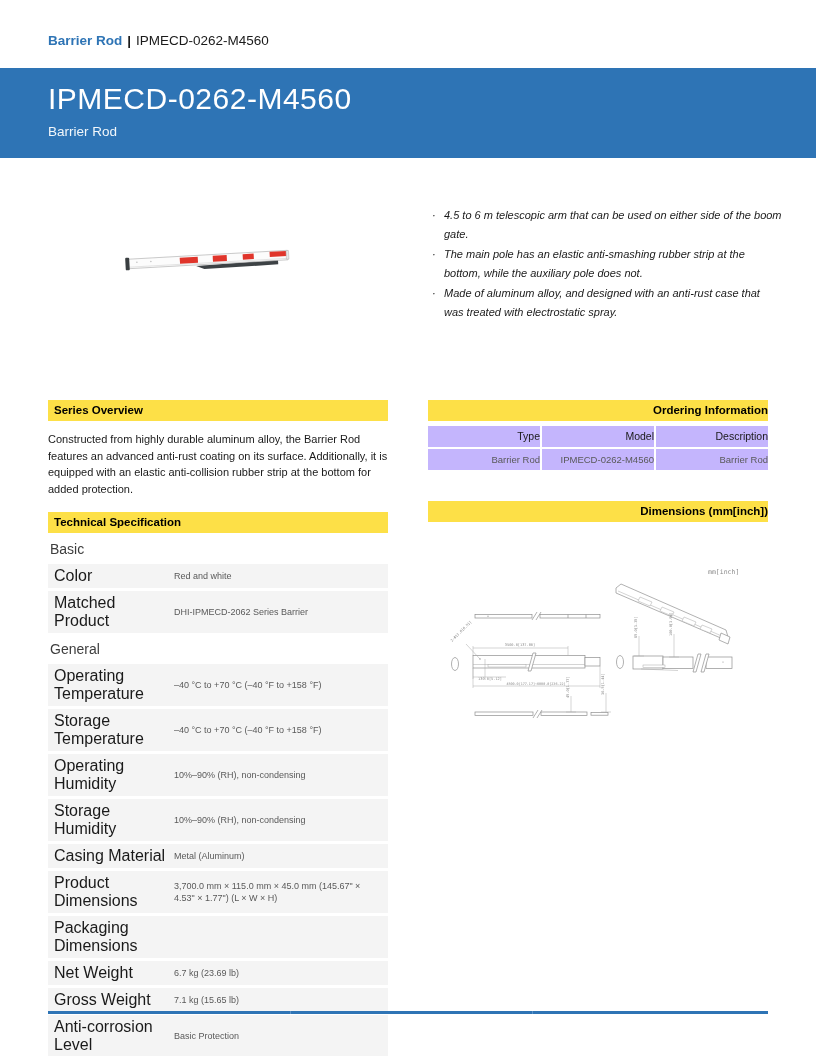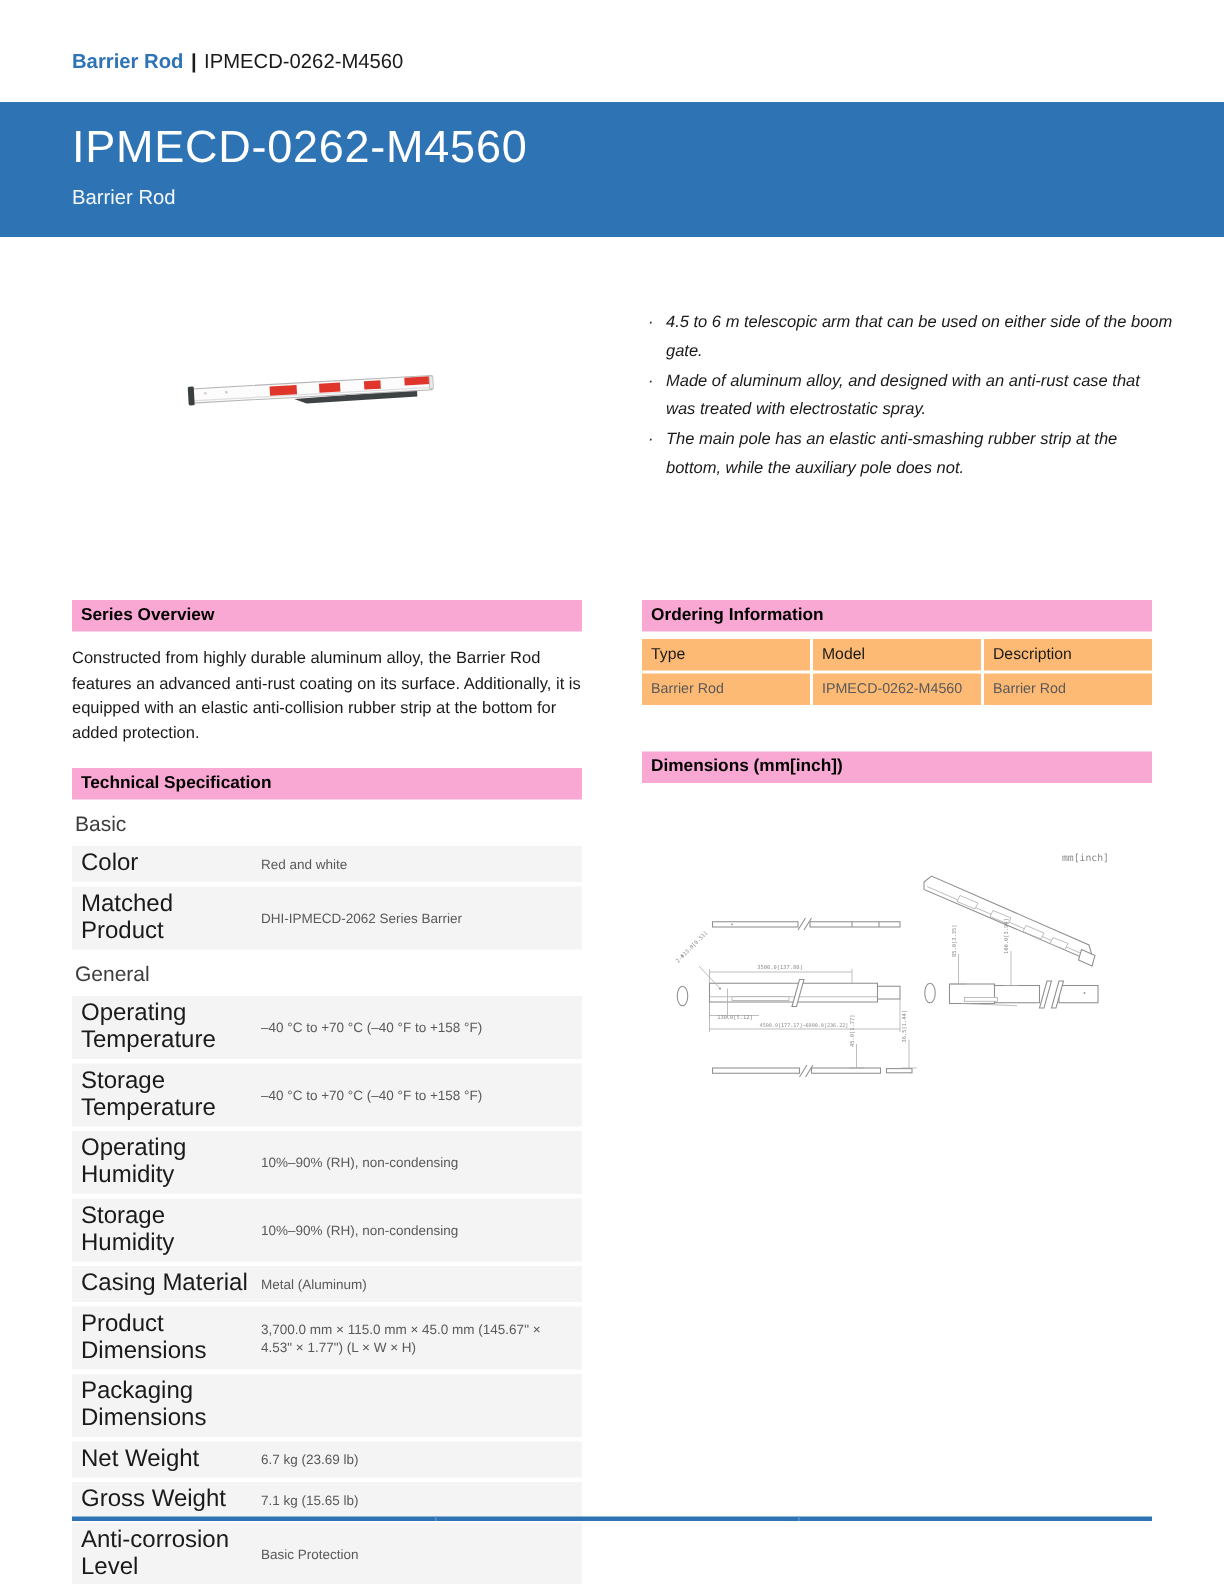--- a/index.html
+++ b/index.html
@@ -22,41 +22,41 @@
   .figure { left:118px; top:232px; width:190px; height:60px; }
 
   
   .bullets { left:430px; top:206px; width:352px; list-style:none; }
   .bullets li { position:relative; padding-left:14px; font-size:11px;
     line-height:19px; color:#1a1a1a; margin-bottom:1px;font-style:italic; }
   .bullets li::before { content:"·"; position:absolute; left:2px; top:0; color:#1a1a1a; }
 
   
   .col-left  { left:48px;  top:400px; width:340px; }
-  .col-right { left:428px; top:400px; width:340px; }
-
-  .sec-head { background:#f9a8d4; height:21px; line-height:21px;
+  .col-right { left:428px; top:400px; width:340px;text-align:right; }
+
+  .sec-head { background:#fde047; height:21px; line-height:21px;
     font-size:11.5px; font-weight:bold; color:#000; padding-left:6px; }
 
   .overview-body { margin-top:10px; font-size:11px; line-height:16.5px; color:#1a1a1a; width:340px; }
 
   .tech-head { margin-top:15px; }
 
   .subsec { font-size:14px; color:#3d3d3d; margin:8px 0 7px 2px; }
 
   .spec-row { display:flex; background:#F4F4F4; margin-bottom:3px; min-height:19px;
     align-items:center; }
   .spec-row .lab { width:124px; flex:0 0 124px; font-size:16px; color:#1a1a1a;
     padding:3px 4px 3px 6px; }
   .spec-row .val { flex:1; font-size:9px; color:#595959; padding:3px 6px 3px 2px; line-height:12px; }
 
   
   .ord-table { margin-top:5px; }
   .ord-row { display:flex; margin-bottom:2px; }
-  .ord-row .cell { width:112px; flex:0 0 112px; background:#fdba74; height:21px;
+  .ord-row .cell { width:112px; flex:0 0 112px; background:#c4b5fd; height:21px;
     line-height:21px; padding-left:6px; margin-right:2px; overflow:hidden; }
   .ord-row .cell:last-child { margin-right:0; }
   .ord-row.hdr .cell { font-size:10.5px; color:#1a1a1a; }
   .ord-row.dat .cell { font-size:9.5px; color:#595959; }
 
   .dim-head { margin-top:31px; }
 
   
   .dim-svg { margin-top:16px; width:340px; height:212px; display:block; }
   .dim-svg text { font-family:"DejaVu Sans Mono", monospace; fill:#8a8a8a; }
@@ -91,22 +91,22 @@
     <rect x="62" y="23.8" width="18" height="6.2" fill="#E0352B"></rect>
     <rect x="95" y="23.8" width="14" height="6" fill="#E0352B"></rect>
     <rect x="125" y="23.8" width="11" height="5.6" fill="#E0352B"></rect>
     <rect x="152" y="23" width="17" height="5.2" fill="#E0352B"></rect>
     <rect x="168.5" y="22.8" width="2.5" height="8.5" fill="#e8e8e8" stroke="#b5b5b5" stroke-width="0.5"></rect>
   </g>
 </svg>
 
 <ul class="abs bullets">
   <li>4.5 to 6 m telescopic arm that can be used on either side of the boom gate.</li>
+  <li>The main pole has an elastic anti-smashing rubber strip at the bottom, while the auxiliary pole does not.</li>
   <li>Made of aluminum alloy, and designed with an anti-rust case that was treated with electrostatic spray.</li>
-  <li>The main pole has an elastic anti-smashing rubber strip at the bottom, while the auxiliary pole does not.</li>
 </ul>
 
 <div class="abs col-left">
   <div class="sec-head">Series Overview</div>
   <p class="overview-body">Constructed from highly durable aluminum alloy, the Barrier Rod features an advanced anti-rust coating on its surface. Additionally, it is equipped with an elastic anti-collision rubber strip at the bottom for added protection.</p>
 
   <div class="sec-head tech-head">Technical Specification</div>
 
   <div class="subsec">Basic</div>
   <div class="spec-row">

